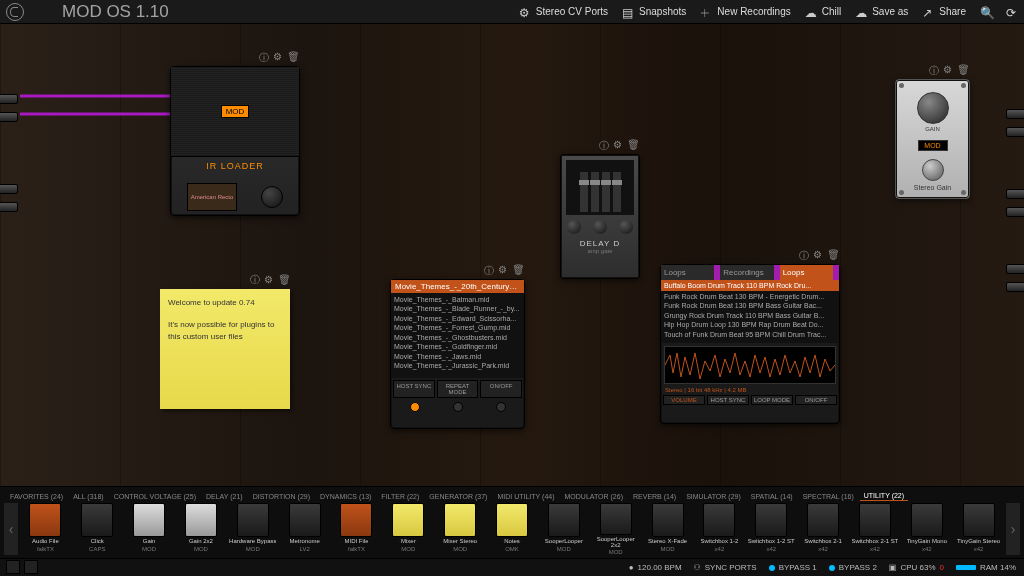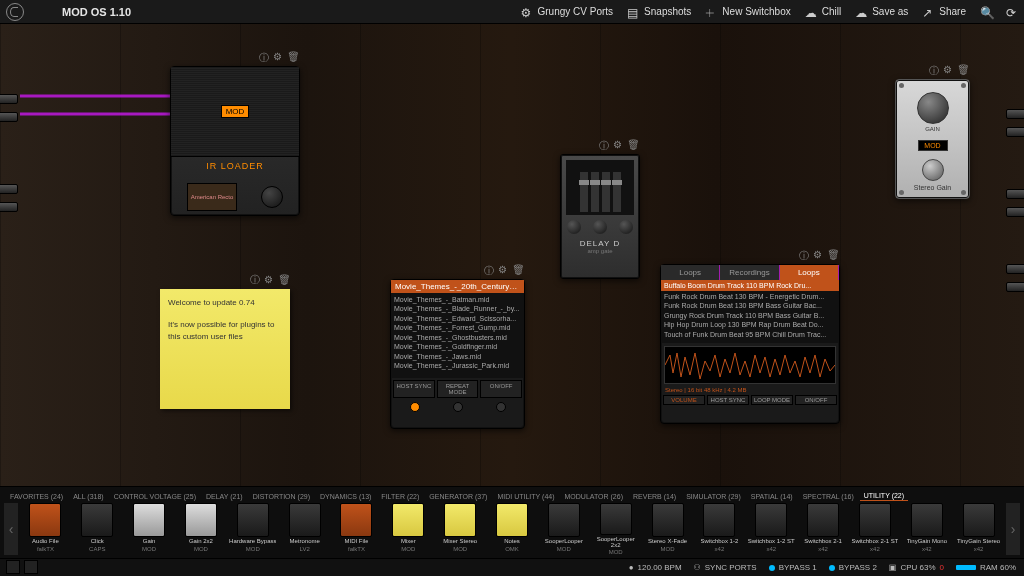--- a/index.html
+++ b/index.html
@@ -1,19 +1,19 @@
 <!DOCTYPE html>
 <html><head>
 <meta charset="utf-8">
 <style>
 *{box-sizing:border-box;margin:0;padding:0;font-family:Arial,Helvetica,sans-serif;user-select:none}
 html,body{width:1024px;height:576px;overflow:hidden;background:#0d0b09;color:#ccc;font-size:10px}
 
 .topbar{position:absolute;top:0;left:0;right:0;height:24px;background:#1a1a1a;display:flex;align-items:center;padding:0 6px;gap:14px;border-bottom:1px solid #000}
-.app-title{color:#e5e5e5;font-size:11px;font-weight:700;margin-left:24px}
+.app-title{color:#a3a3a3;font-size:17px;font-weight:400;margin-left:24px}
 .logo{width:18px;height:18px;border:1.5px solid #888;border-radius:50%;position:relative}
 .logo::after{content:"";position:absolute;inset:3px 5px 3px 3px;border:1.5px solid #888;border-right:none;border-radius:50% 0 0 50%}
 .top-spacer{flex:1}
 .top-btn{display:flex;align-items:center;gap:5px;color:#ddd;font-size:10px;cursor:pointer}
 .top-btn .ic{width:12px;height:12px;display:inline-block}
 .ic-gear::before{content:"⚙";font-size:12px;color:#ccc}
 .ic-snap::before{content:"▤";font-size:12px;color:#ccc}
 .ic-new::before{content:"🞡";font-size:12px;color:#ccc}
 .ic-save::before{content:"☁";font-size:12px;color:#ccc}
 .ic-share::before{content:"↗";font-size:12px;color:#ccc}
@@ -53,21 +53,21 @@
 .nickd-screen{height:55px;margin:5px;background:#111;display:flex;gap:3px;padding:3px;align-items:flex-end;justify-content:center}
 .nickd-screen .fader{width:8px;height:40px;background:#333;position:relative}
 .nickd-screen .fader::after{content:"";position:absolute;left:-1px;width:10px;height:5px;background:#888;top:8px}
 .nickd-knobs{display:flex;justify-content:space-around;margin-top:2px}
 .nickd-knobs .k{width:14px;height:14px;border-radius:50%;background:radial-gradient(circle at 35% 30%,#555,#111)}
 .nickd-label{text-align:center;font-size:8px;color:#ccc;margin-top:5px;letter-spacing:1px}
 .nickd-sub{text-align:center;font-size:6px;color:#777}
 
 .aplayer{left:660px;top:240px;width:180px;height:160px;background:#1a1a1a;border:1px solid #000}
 .aplayer-tabs{display:flex;font-size:8px}
-.aplayer-tabs span{flex:1;padding:3px;text-align:center;background:#2a2a2a;color:#999;border-right:1px solid #a21caf;cursor:pointer}
+.aplayer-tabs span{flex:1;padding:3px;background:#2a2a2a;color:#999;border-right:6px solid #a21caf;cursor:pointer}
 .aplayer-tabs span.active{background:#c0521a;color:#fff}
 .aplayer-sel{background:#c0521a;color:#fff;font-size:7px;padding:2px 3px;white-space:nowrap;overflow:hidden}
 .aplayer-list{height:52px;font-size:7px;line-height:1.35;padding:1px 3px;color:#aaa;background:#111;overflow:hidden}
 .aplayer-wave{height:38px;margin:3px;background:#000;border:1px solid #333;position:relative;overflow:hidden}
 .aplayer-wave svg{width:100%;height:100%}
 .aplayer-info{font-size:6px;color:#c0521a;padding:0 4px}
 .aplayer-ctrls{display:flex;gap:2px;padding:2px;font-size:6px}
 .aplayer-ctrls .blk{flex:1;background:#222;border:1px solid #000;text-align:center;padding:1px;color:#999}
 .aplayer-ctrls .vol{color:#c0521a}
 
@@ -110,29 +110,29 @@
 </style>
 </head>
 <body>
 
 <div class="topbar">
   <span class="logo"></span>
   <span class="app-title">MOD OS 1.10</span>
   <span class="top-spacer"></span>
   <span class="top-btn">
       <span class="ic ic-gear"></span>
-      <span>Grungy CV Ports</span>
+      <span>Stereo CV Ports</span>
     </span>
   <span class="top-btn">
       <span class="ic ic-snap"></span>
       <span>Snapshots</span>
     </span>
   <span class="top-btn">
       <span class="ic ic-new"></span>
-      <span>New Switchbox</span>
+      <span>New Recordings</span>
     </span>
   <span class="top-btn">
       <span class="ic ic-save"></span>
       <span>Chill</span>
     </span>
   <span class="top-btn">
       <span class="ic ic-save"></span>
       <span>Save as</span>
     </span>
   <span class="top-btn">
@@ -454,15 +454,15 @@
       <span class="led"></span>
       <span>BYPASS 2</span>
     </span>
   <span class="item">
       <span>▣</span>
       <span>CPU 63%</span> 
       <span class="xr">0</span>
     </span>
   <span class="item">
       <span class="pill"></span>
-      <span>RAM 60%</span>
+      <span>RAM 14%</span>
     </span>
 </div>
 
 </body></html>

